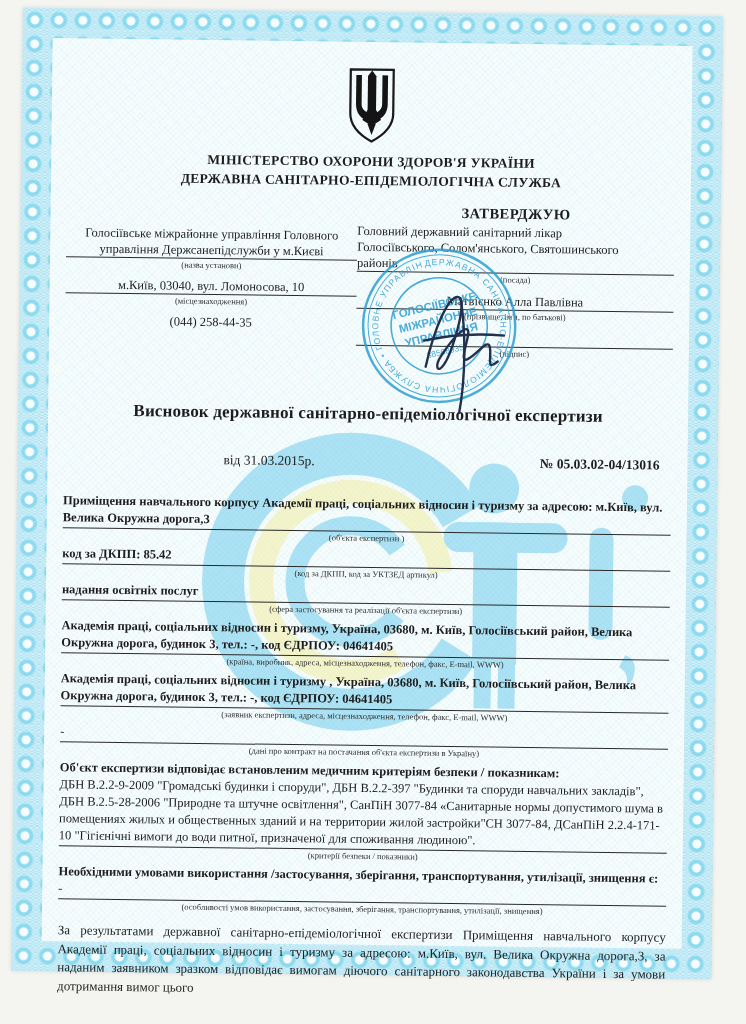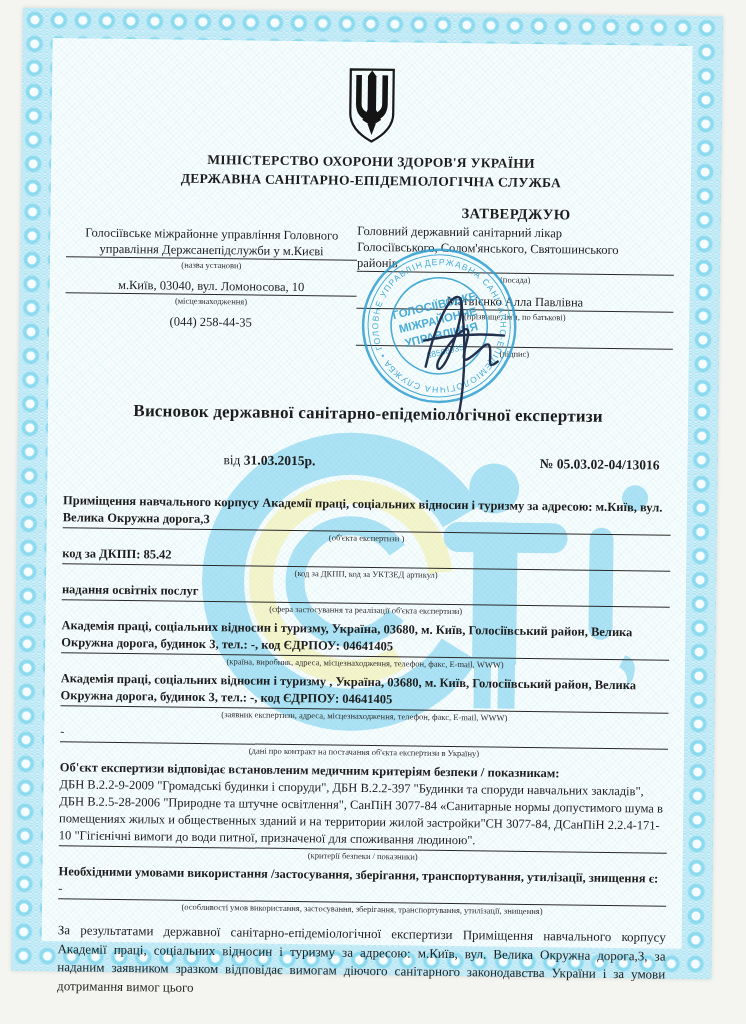--- a/index.html
+++ b/index.html
@@ -34,21 +34,21 @@
   .header-cols{display:flex;justify-content:space-between;margin-top:14px;}
   .col-left{width:292px;text-align:center;font-size:12.5px;line-height:16px;margin-top:24px;}
   .col-right{width:318px;font-size:12.5px;line-height:16px;}
   .approve{font-weight:bold;font-size:14.5px;text-align:center;letter-spacing:.5px;margin-bottom:3px;}
   .uline{border-bottom:1px solid #2a2a2a;}
   .caption{font-size:8.5px;color:#2e2e2e;text-align:center;line-height:11px;padding-top:1px;}
   .sigline{height:24px;}
   .phone{margin-top:7px;}
   .doc-title{text-align:center;font-weight:bold;font-size:17px;margin-top:46px;letter-spacing:.2px;}
   .date-row{display:flex;justify-content:space-between;margin-top:30px;font-size:13.5px;padding:0 12px 0 160px;}
-  .date-left .v{font-weight:bold;}
+  .date-left .v{font-weight:normal;}
   .doc-number{font-weight:bold;}
   .fields{margin-top:26px;}
   .field{margin-bottom:5px;}
   .field-value{font-size:12.5px;line-height:17px;border-bottom:1px solid #2a2a2a;padding-bottom:1px;}
   .bold{font-weight:bold;}
   .field-lead{font-size:12.5px;line-height:17px;font-weight:bold;}
   .closing{font-size:13px;line-height:18.5px;margin-top:10px;text-align:justify;}
   .stamp{position:absolute;left:305px;top:198px;z-index:3;opacity:.85;transform:rotate(-14deg);}
   .signature{position:absolute;left:355px;top:228px;z-index:4;}
 </style>

